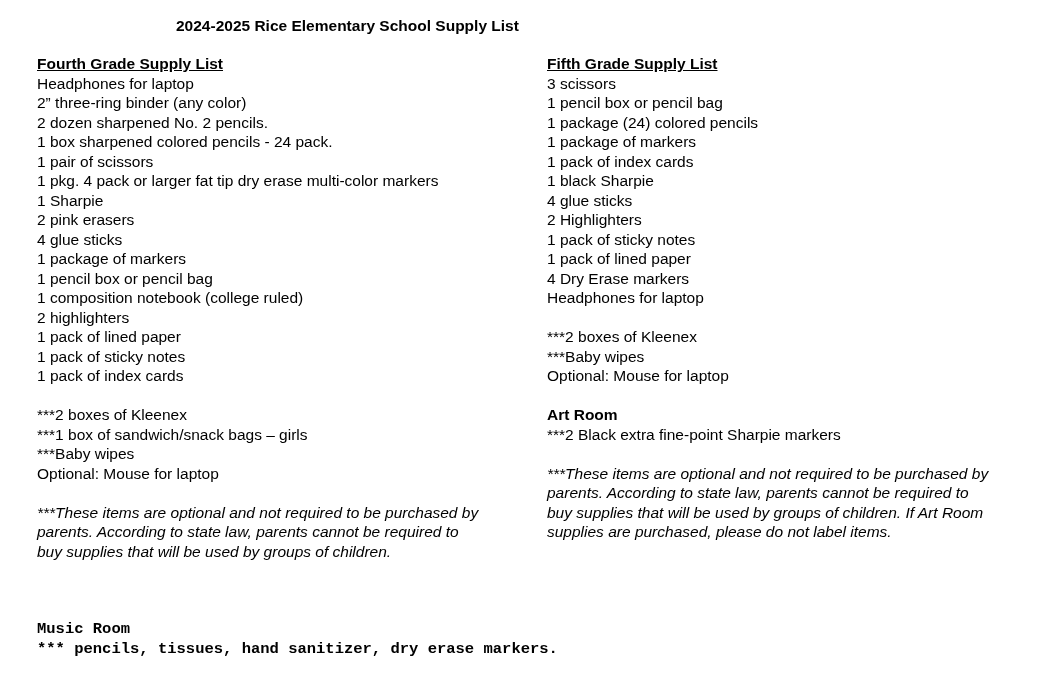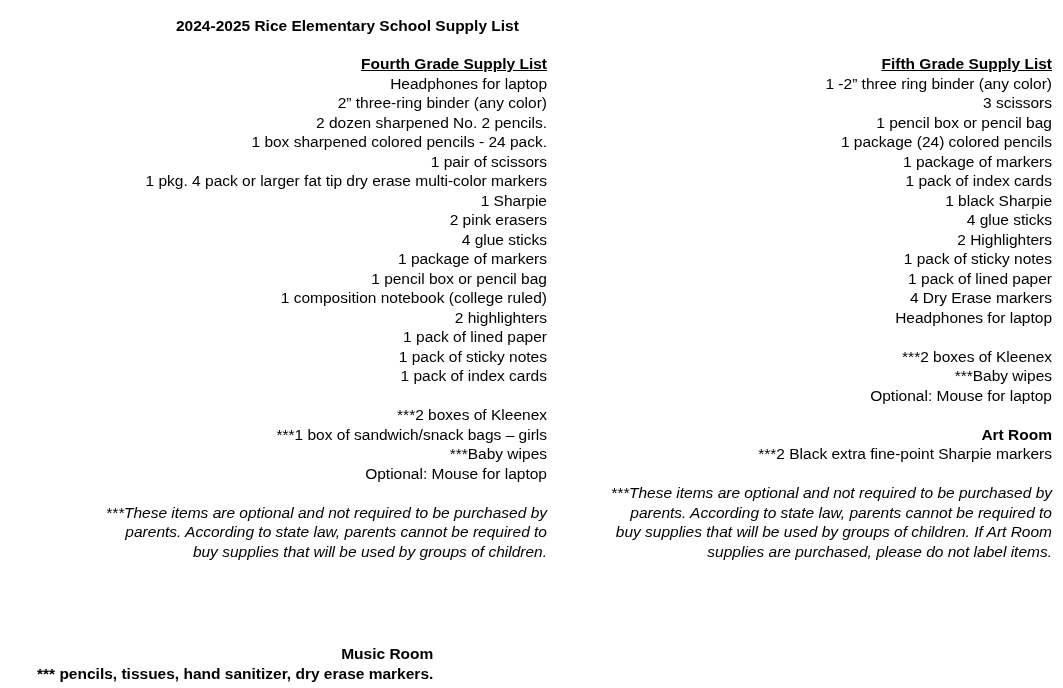--- a/index.html
+++ b/index.html
@@ -24,30 +24,31 @@
     margin-left: 14px;
   }
   .columns {
     position: absolute;
     left: 37px;
     top: 54px;
     display: flex;
   }
   .col-left  { width: 510px; }
   .col-right { width: 505px; }
-  .line { min-height: 19.5px; white-space: pre; text-align: right; }
+  .line { min-height: 19.5px; white-space: pre; }
   .list-heading { font-weight: bold; text-decoration: underline; }
   .section-heading { font-weight: bold; }
   .blank { height: 19.5px; }
   .disclaimer { font-style: italic; }
   .music {
     position: absolute;
     left: 37px;
-    top: 644px;
+    top: 620px;
     font-weight: bold;
+    font-family: Liberation Mono, monospace;
   }
 </style>
 </head>
 <body>
 
 <div class="page">
 
   <div class="doc-title">2024-2025 Rice Elementary School Supply List</div>
 
   <div class="columns">
@@ -83,21 +84,20 @@
       <div class="disclaimer">
           <div class="line">***These items are optional and not required to be purchased by</div>
           <div class="line">parents. According to state law, parents cannot be required to</div>
           <div class="line">buy supplies that will be used by groups of children.</div>
         </div>
     </div>
 
     <div class="col-right">
       <div class="line list-heading">Fifth Grade Supply List</div>
       <div>
-          <div class="line">1 -2” three ring binder (any color)</div>
           <div class="line">3 scissors</div>
           <div class="line">1 pencil box or pencil bag</div>
           <div class="line">1 package (24) colored pencils</div>
           <div class="line">1 package of markers</div>
           <div class="line">1 pack of index cards</div>
           <div class="line">1 black Sharpie</div>
           <div class="line">4 glue sticks</div>
           <div class="line">2 Highlighters</div>
           <div class="line">1 pack of sticky notes</div>
           <div class="line">1 pack of lined paper</div>

